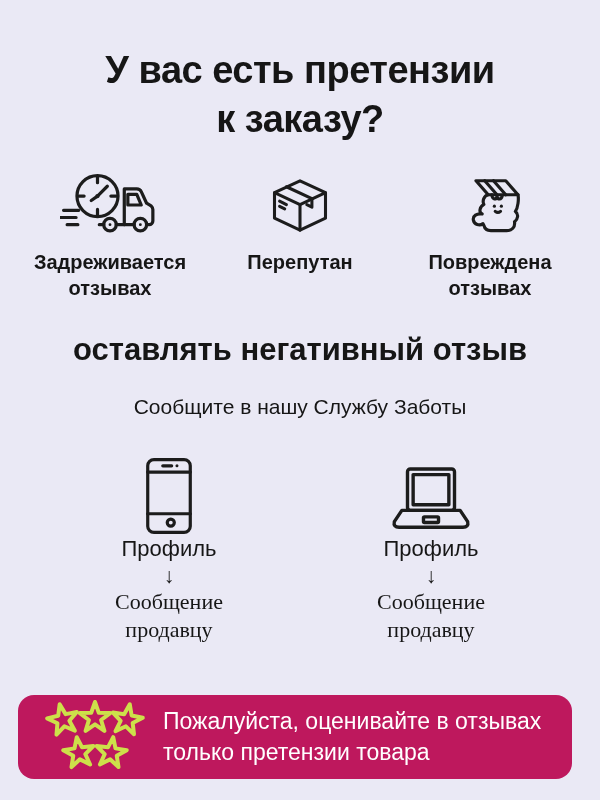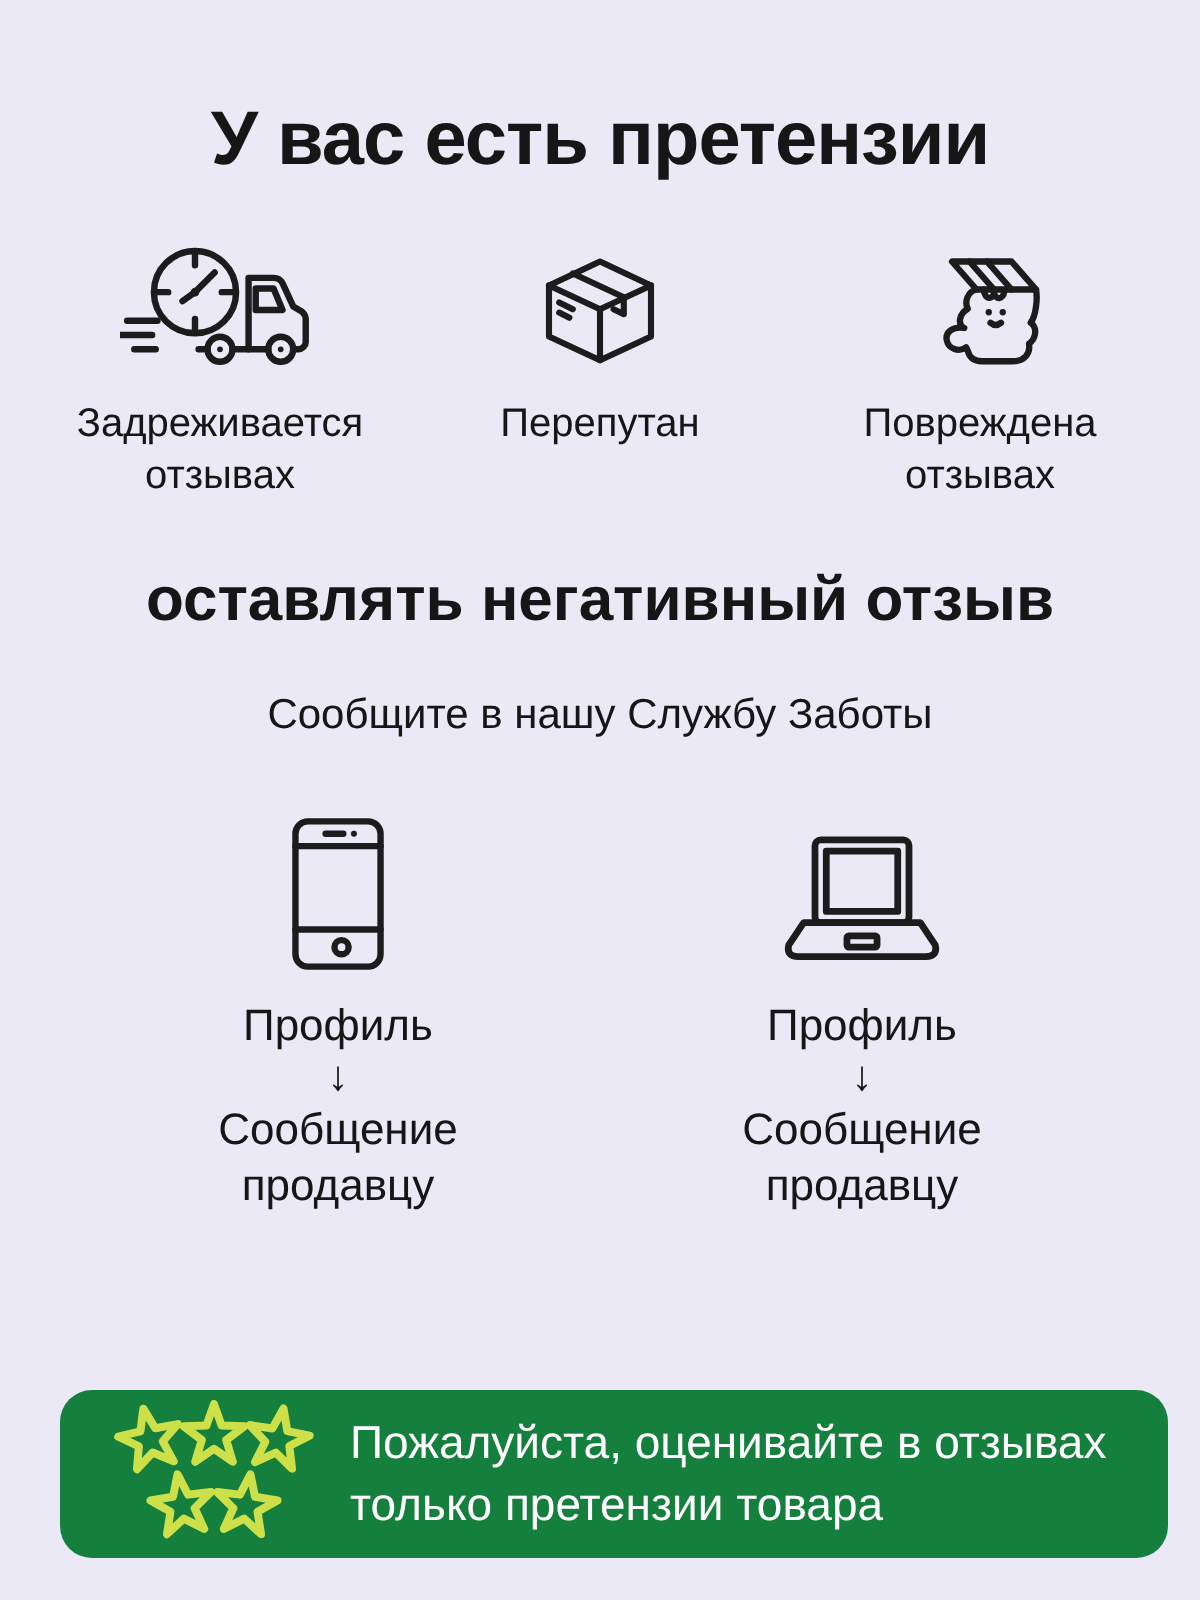--- a/index.html
+++ b/index.html
@@ -5,60 +5,61 @@
   html,body{margin:0;padding:0;}
   .page{
     position:relative; width:600px; height:800px; overflow:hidden;
     background:#EAE9F5; color:#161616;
     font-family:"Liberation Sans", sans-serif;
   }
   .title{margin:46px auto 0; text-align:center; font-weight:700;
          font-size:38px; line-height:1.3; letter-spacing:-0.5px;}
   .title span{display:block;}
 
-  .issues{display:flex; justify-content:center; margin-top:18px;}
+  .issues{display:flex; justify-content:center; margin-top:18px;font-weight:bold;}
   .issue{width:190px; display:flex; flex-direction:column; align-items:center;}
   .issue .iconbox{height:78px; display:flex; align-items:flex-end; justify-content:center;}
   .issue .label{margin-top:8px; font-size:20px; line-height:1.3; text-align:center;}
   .issue .label span{display:block;}
 
   .advice-heading{margin-top:30px; text-align:center; font-weight:700;
                   font-size:31px; line-height:1.25;}
   .advice-heading span{display:block;}
   .advice-sub{margin-top:9px; text-align:center; font-size:21px;}
 
   .channels{display:flex; justify-content:center; gap:112px; margin-top:38px;}
   .channel{width:150px; display:flex; flex-direction:column; align-items:center;}
   .channel .iconbox{height:78px; display:flex; align-items:flex-end; justify-content:center;}
-  .step1{margin-top:13px; font-size:22px; line-height:1.25;}
+  .step1{font-size:22px; line-height:1.25;}
   .arrow{font-size:21px; line-height:1.1; margin-top:1px;}
   .step2{margin-top:1px; font-size:22px; line-height:1.27; text-align:center;}
-  .step2 span{display:block;}
+  .step2 span{display:block;font-family:Liberation Serif, serif;}
 
   .banner{
-    position:absolute; left:30px; top:695px; width:554px; height:84px;
-    background:#15803d; border-radius:16px;
+    position:absolute; left:18px; top:695px; width:554px; height:84px;
+    background:#be185d; border-radius:16px;
     display:flex; align-items:center; color:#FFFFFF;
   }
   .banner .stars{margin-left:26px; flex:none; display:block;}
   .banner .text{margin-left:17px; font-size:23px; line-height:1.36;}
   .banner .text span{display:block;}
 
   .icon-stroke{stroke:#1C1C1C; fill:none; stroke-width:3.6;
                stroke-linecap:round; stroke-linejoin:round;}
   .icon-fill{fill:#1C1C1C; stroke:none;}
   .bgfill{fill:#EAE9F5;}
 </style>
 </head>
 <body>
 
 <div class="page">
 
   <h1 class="title">
     <span>У вас есть претензии</span>
+    <span>к заказу?</span>
   </h1>
 
   <div class="issues">
 
     <div class="issue">
       <div class="iconbox">
         <svg width="100" height="72" viewBox="0 0 112 80">
           <g class="icon-stroke">
             <path d="M4 46h17M0 54h18M8 62h12"></path>
             <path d="M72 62 V22 H86 C88 22 90 23 91 25 L97 38 L102 41 C103 42 104 43 104 45 V58 C104 60 102 62 100 62 H97"></path>

